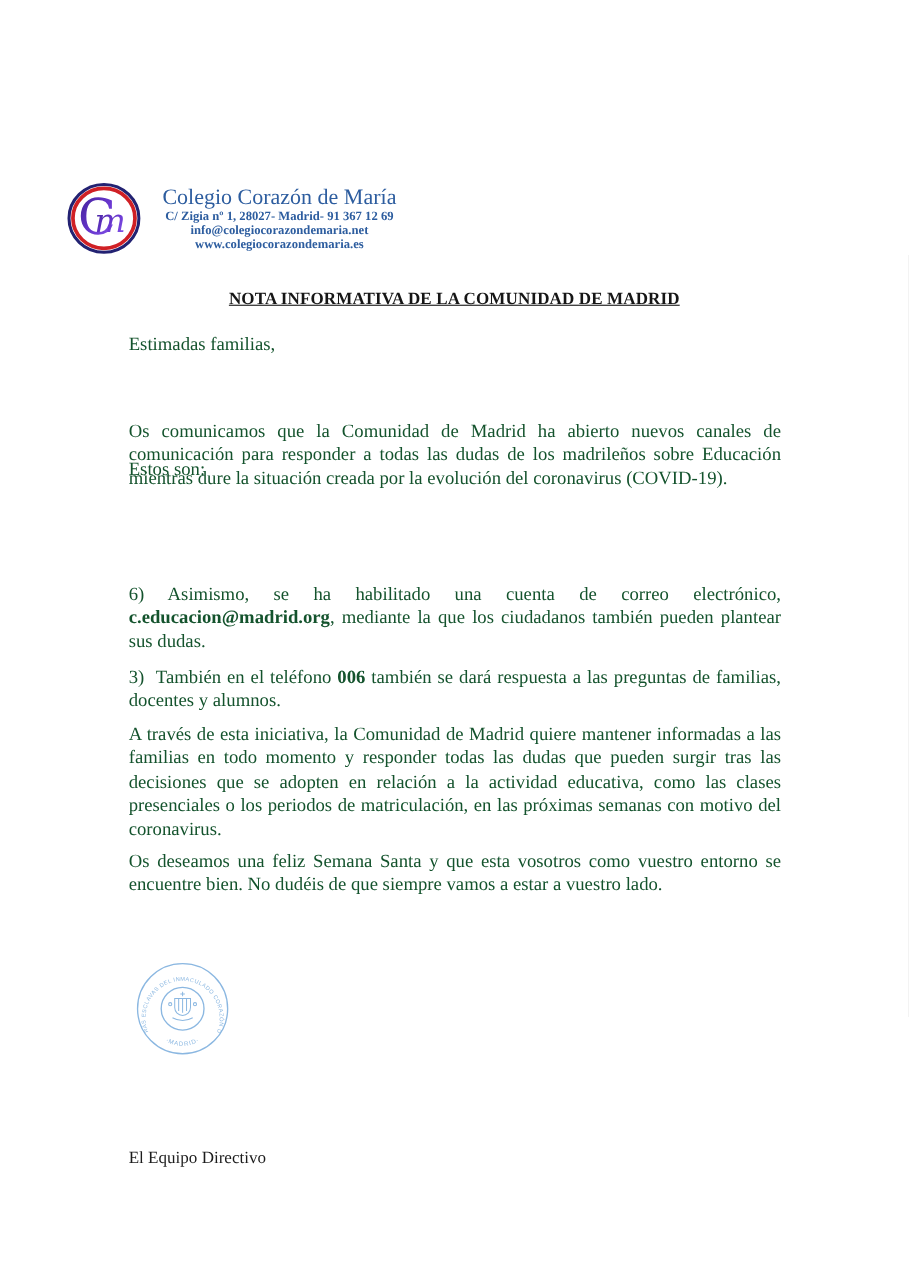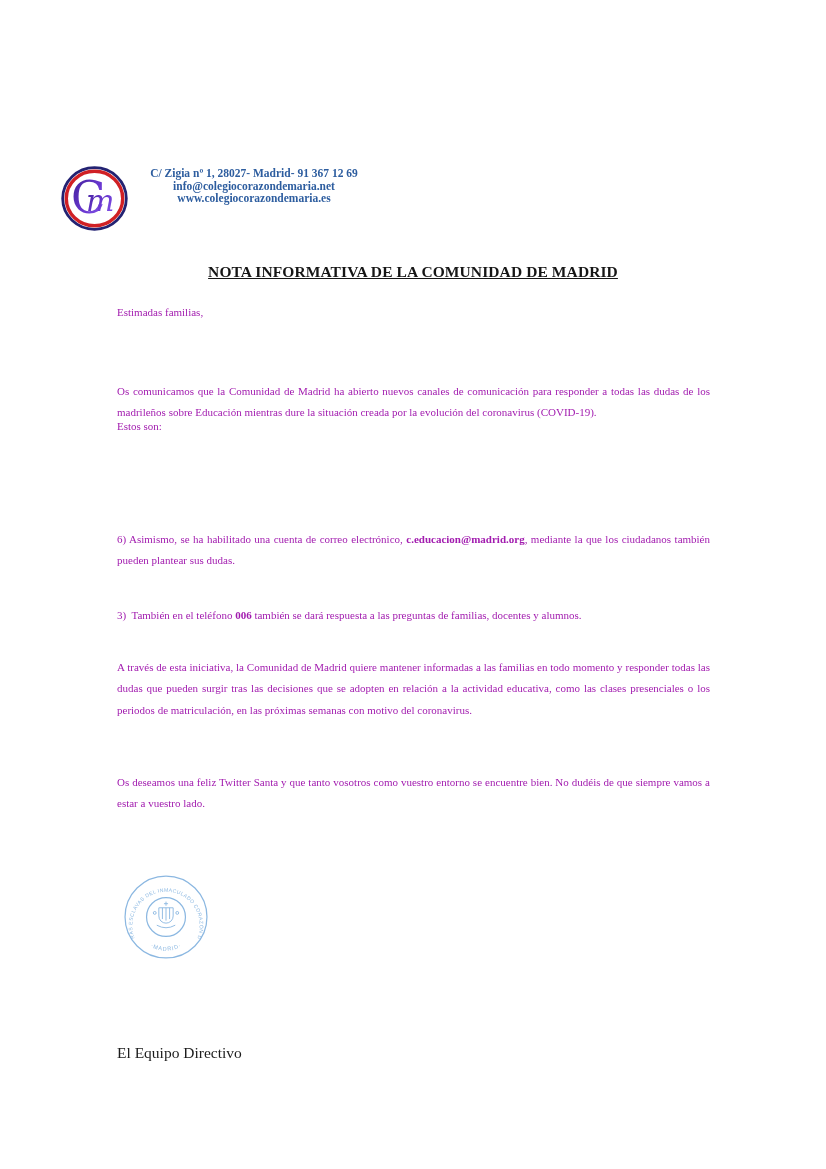--- a/index.html
+++ b/index.html
@@ -51,24 +51,24 @@
     font-size: 15.5px;
     letter-spacing: 0.1px;
     text-decoration: underline;
     color: #161616;
   }
   .para {
     position: absolute;
     left: 117px;
     width: 593px;
     margin: 0;
-    font-size: 11px;
+    font-size: 17px;
     line-height: 21.4px;
     text-align: justify;
-    color: #a21caf;
+    color: #14532d;
   }
   .p1 { top: 302px; }
   .p2 { top: 343px; margin-top: 38px; }
   .p3 { top: 416px; }
   .p4 { top: 454px; }
   .p5 { top: 529px; }
   .p6 { top: 605px; }
   .p7 { top: 657px; }
   .p8 { top: 772px; }
 
@@ -102,34 +102,35 @@
         <stop offset="1" stop-color="#8a5cf0"></stop>
       </linearGradient>
     </defs>
     <ellipse cx="33.5" cy="32.5" rx="31.8" ry="30.8" fill="#ffffff" stroke="#232272" stroke-width="2.8"></ellipse>
     <ellipse cx="33.5" cy="32.5" rx="28.2" ry="27.2" fill="#ffffff" stroke="#d02025" stroke-width="3.4"></ellipse>
     <text x="10" y="47" font-family="DejaVu Serif, serif" font-size="45" fill="url(#lg)">C</text>
     <text x="25" y="45" font-family="DejaVu Serif, serif" font-style="italic" font-size="30" fill="url(#lg)">m</text>
   </svg>
 
   <div class="header-text">
+    <div class="school-name">Colegio Corazón de María</div>
     <div class="header-line">C/ Zigia nº 1, 28027- Madrid- 91 367 12 69</div>
     <div class="header-line">info@colegiocorazondemaria.net</div>
     <div class="header-line">www.colegiocorazondemaria.es</div>
   </div>
 
   <div class="doc-title">NOTA INFORMATIVA DE LA COMUNIDAD DE MADRID</div>
 
   <p class="para p1"><span>Estimadas familias,</span></p>
   <p class="para p2"><span>Os comunicamos que la Comunidad de Madrid ha abierto nuevos canales de comunicación para responder a todas las dudas de los madrileños sobre Educación mientras dure la situación creada por la evolución del coronavirus (COVID-19).</span></p>
   <p class="para p3"><span>Estos son:</span></p>
   <p class="para p5"><span>6) Asimismo, se ha habilitado una cuenta de correo electrónico, </span><b>c.educacion@madrid.org</b><span>, mediante la que los ciudadanos también pueden plantear sus dudas.</span></p>
   <p class="para p6"><span>3)&nbsp; También en el teléfono </span><b>006</b><span> también se dará respuesta a las preguntas de familias, docentes y alumnos.</span></p>
   <p class="para p7"><span>A través de esta iniciativa, la Comunidad de Madrid quiere mantener informadas a las familias en todo momento y responder todas las dudas que pueden surgir tras las decisiones que se adopten en relación a la actividad educativa, como las clases presenciales o los periodos de matriculación, en las próximas semanas con motivo del coronavirus.</span></p>
-  <p class="para p8"><span>Os deseamos una feliz Twitter Santa y que tanto vosotros como vuestro entorno se encuentre bien. No dudéis de que siempre vamos a estar a vuestro lado.</span></p>
+  <p class="para p8"><span>Os deseamos una feliz Semana Santa y que esta vosotros como vuestro entorno se encuentre bien. No dudéis de que siempre vamos a estar a vuestro lado.</span></p>
 
   <svg class="seal" viewBox="0 0 84 84" xmlns="http://www.w3.org/2000/svg">
     <g stroke="#7fb0de" fill="none" stroke-width="1.2">
       <circle cx="42" cy="42" r="40"></circle>
       <circle cx="42" cy="42" r="19"></circle>
     </g>
     <path id="sealRing" d="M 12,64 A 33,33 0 1 1 72,64" fill="none"></path>
     <path id="sealBottom" d="M 18,63 A 30,30 0 0 0 66,63" fill="none"></path>
     <text font-family="Liberation Sans, sans-serif" font-size="5" letter-spacing="0.4" fill="#7fb0de">
       <textPath href="#sealRing" startOffset="50%" text-anchor="middle">MISIONERAS ESCLAVAS DEL INMACULADO CORAZÓN DE MARÍA</textPath>

